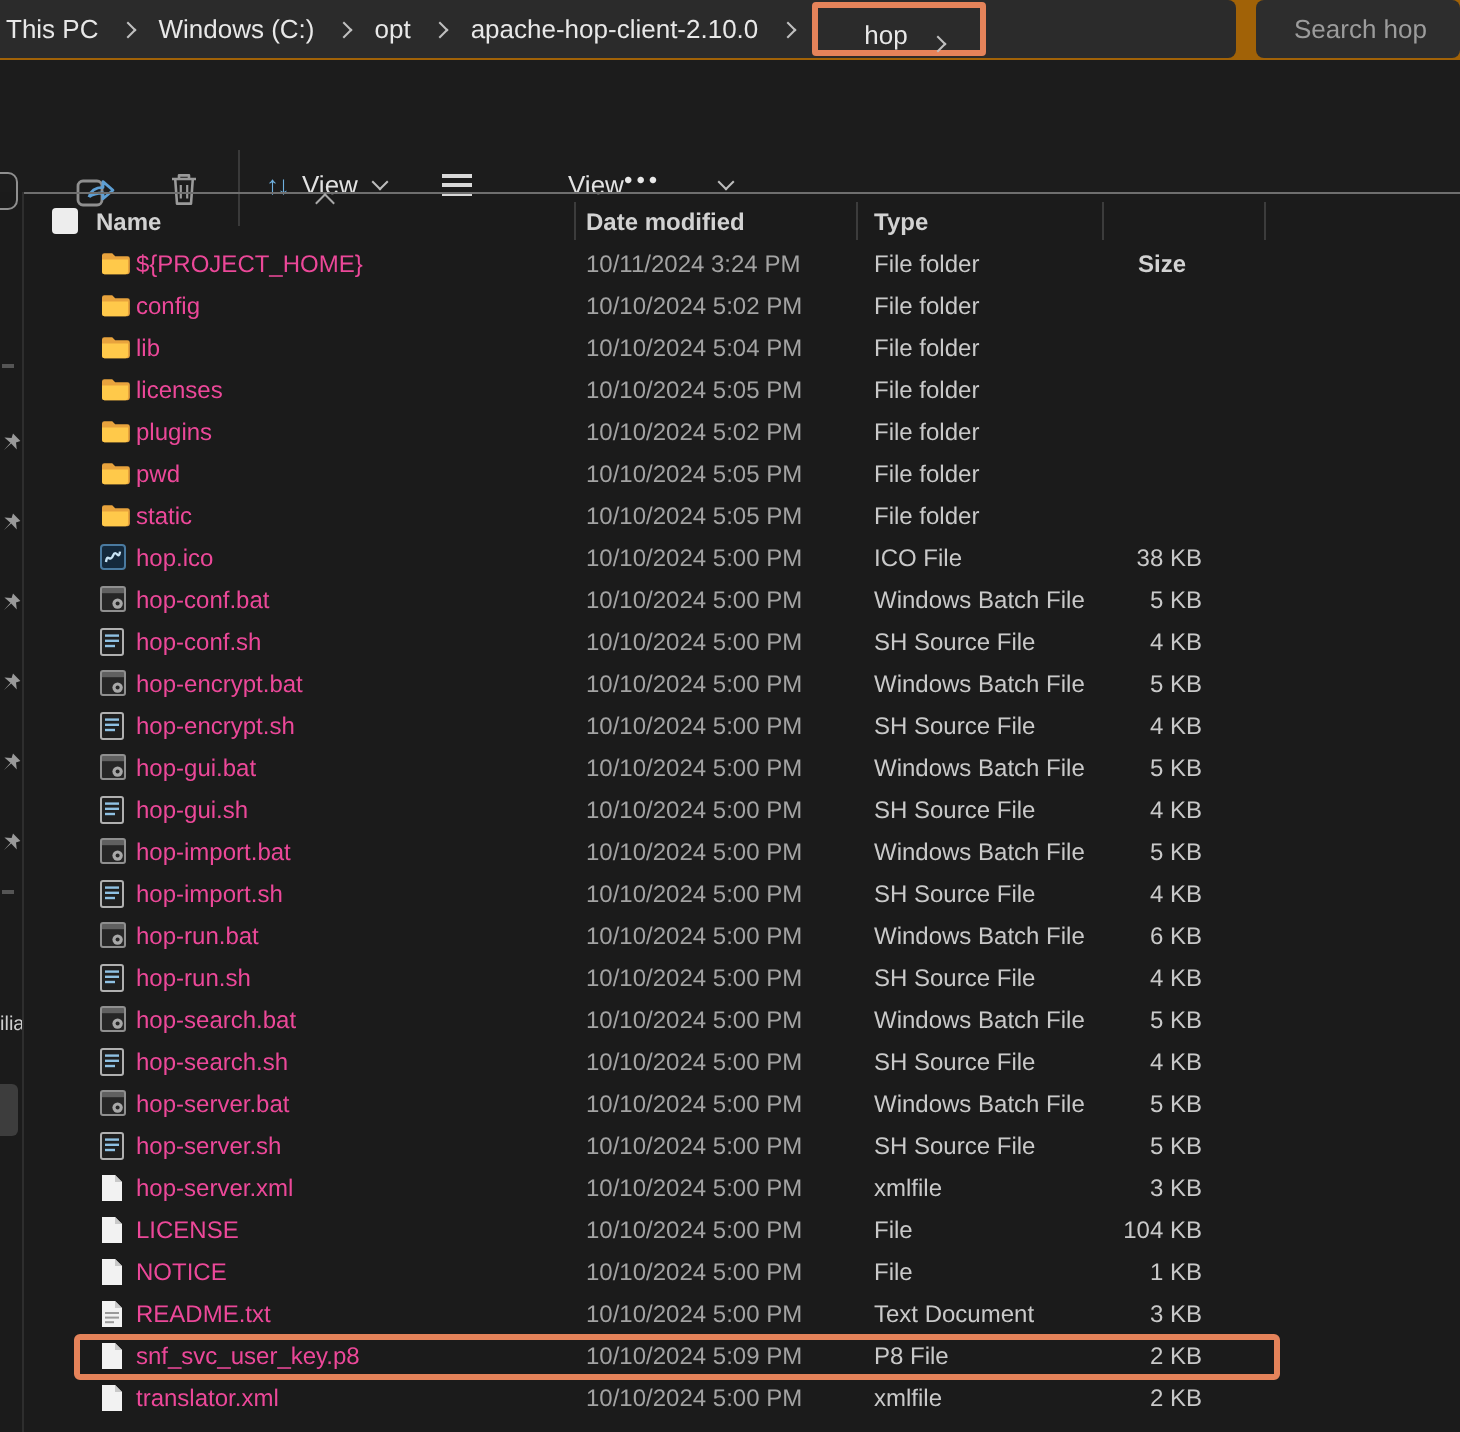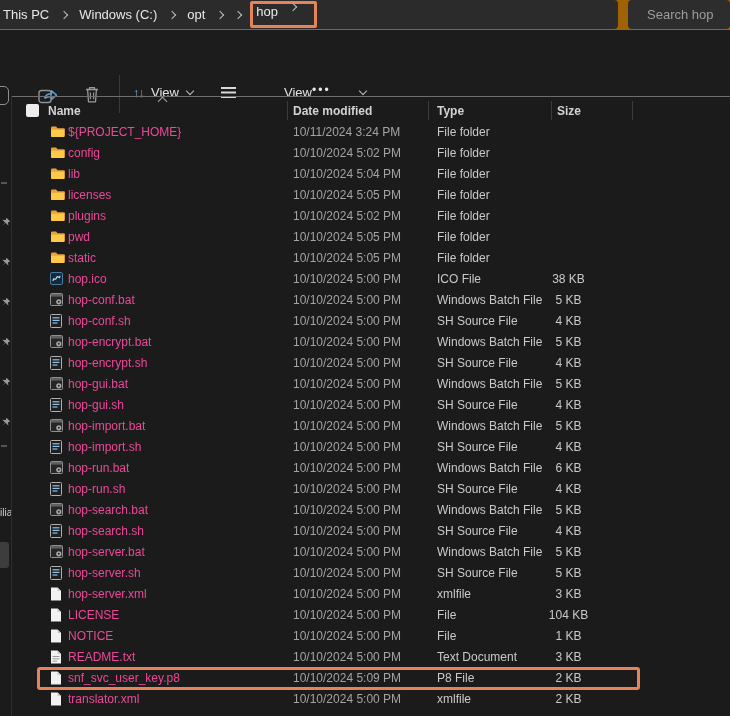--- a/index.html
+++ b/index.html
@@ -8,22 +8,22 @@
   :root{--orange:#E5835A;}
 
   
   .addr{position:absolute;left:0;top:0;width:730px;height:30px;background:#a16207;}
   .crumbbox{position:absolute;left:0;top:0;width:618px;height:29px;background:#2b2b2b;
             border-radius:0 4px 4px 0;display:flex;align-items:center;color:#e8e8e8;font-size:13px;}
   .crumb{padding:0 6px;white-space:nowrap;cursor:default;}
   .crumb:first-child{padding-left:3px;}
   .chev{width:5px;height:5px;border-top:1.5px solid #c0c0c0;border-right:1.5px solid #c0c0c0;
         transform:rotate(45deg);margin:0 6px;display:inline-block;flex:none;}
-  .hlbox{display:flex;align-items:flex-start;height:21px;border:3px solid var(--orange);
-         border-radius:2px;margin-left:3px;padding:0 12px 0 0;}
+  .hlbox{display:flex;align-items:flex-end;height:21px;border:3px solid var(--orange);
+         border-radius:2px;margin-left:3px;padding:0 12px 0 20px;}
   .search{position:absolute;left:628px;top:0;width:102px;height:29px;background:#2d2d2d;
           border:none;border-radius:4px;color:#cfcfcf;font-size:13px;padding:0 6px 0 19px;
           box-sizing:border-box;outline:none;font-family:inherit;}
   .search::placeholder{color:#9c9c9c;}
 
   
   .toolbar{position:absolute;left:0;top:30px;width:730px;height:66px;background:#1c1c1c;}
   .tbtn{position:absolute;cursor:default;}
   .partial-ic{position:absolute;left:-10px;top:56px;width:17px;height:17px;
               border:1.6px solid #8f8f8f;border-radius:5px;}
@@ -35,34 +35,34 @@
   .burger{width:15px;height:11px;margin-right:8px;position:relative;}
   .burger::before{content:"";position:absolute;left:0;top:0;width:15px;height:1.8px;background:#d9d9d9;
                   box-shadow:0 4.5px 0 #d9d9d9,0 9px 0 #d9d9d9;}
   .moredots{color:#e8e8e8;font-size:12px;letter-spacing:2px;}
 
   
   .lheader{position:absolute;left:12px;top:96px;width:718px;height:26px;border-top:1px solid #6f6f6f;
            font-size:12px;color:#d2d2d2;}
   .lheader .hcell{position:absolute;top:7px;cursor:default;font-weight:bold;}
   .checkbox{position:absolute;left:14px;top:7px;width:13px;height:13px;background:#ededed;border-radius:2px;}
-  .h-name{left:36px;} .h-date{left:281px;} .h-type{left:425px;} .h-size{left:545px;}
+  .h-name{left:36px;} .h-date{left:281px;} .h-type{left:425px;} .h-size{left:557px;margin-top:21px;}
   .hsep{position:absolute;top:4px;width:1px;height:19px;background:#3c3c3c;}
   .sortcaret{position:absolute;left:147px;top:1px;width:6px;height:6px;
              border-left:1.5px solid #a8a8a8;border-top:1.5px solid #a8a8a8;transform:rotate(45deg);}
 
   
   .rows{position:absolute;left:12px;top:122px;width:718px;}
   .frow{position:relative;height:21px;font-size:12px;}
   .frow .cell{position:absolute;top:3px;white-space:nowrap;}
   .ficon{position:absolute;left:38px;top:3px;width:14px;height:14px;display:inline-block;}
   .c-name{left:56px;color:#ec4899;}
   .c-date{left:281px;color:#a3a3a3;}
   .c-type{left:425px;color:#c9c9c9;}
-  .c-size{left:500px;width:113px;text-align:center;color:#c9c9c9;}
+  .c-size{left:476px;width:113px;text-align:right;color:#c9c9c9;}
   .frow.hl::after{content:"";position:absolute;left:25px;top:-1px;width:603px;height:23px;
                   border:3px solid var(--orange);border-radius:3px;box-sizing:border-box;pointer-events:none;}
 
   
   .navline{position:absolute;left:11px;top:96px;width:1px;height:620px;background:#2e2e2e;}
   .pin{position:absolute;left:1px;width:10px;height:10px;}
   .ndash{position:absolute;left:1px;width:6px;height:2px;background:#555;}
   .navtext{position:absolute;left:0;top:507px;width:11px;overflow:hidden;font-size:10px;
            color:#cfcfcf;white-space:nowrap;}
   .navblock{position:absolute;left:0;top:542px;width:9px;height:26px;background:#3d3d3d;border-radius:0 3px 3px 0;}
@@ -73,20 +73,21 @@
 <div id="screen">
 
   <div class="addr">
     <div class="crumbbox">
         <span class="crumb">This PC</span>
         <span class="chev"></span>
         <span class="crumb">Windows (C:)</span>
         <span class="chev"></span>
         <span class="crumb">opt</span>
         <span class="chev"></span>
+        <span class="crumb">apache-hop-client-2.10.0</span>
         <span class="chev"></span>
         <span class="hlbox">
           <span class="crumb">hop</span>
           <span class="chev"></span>
         </span>
       </div>
     <input class="search" type="text" placeholder="Search hop" style="">
   </div>
 
   <div class="toolbar">

